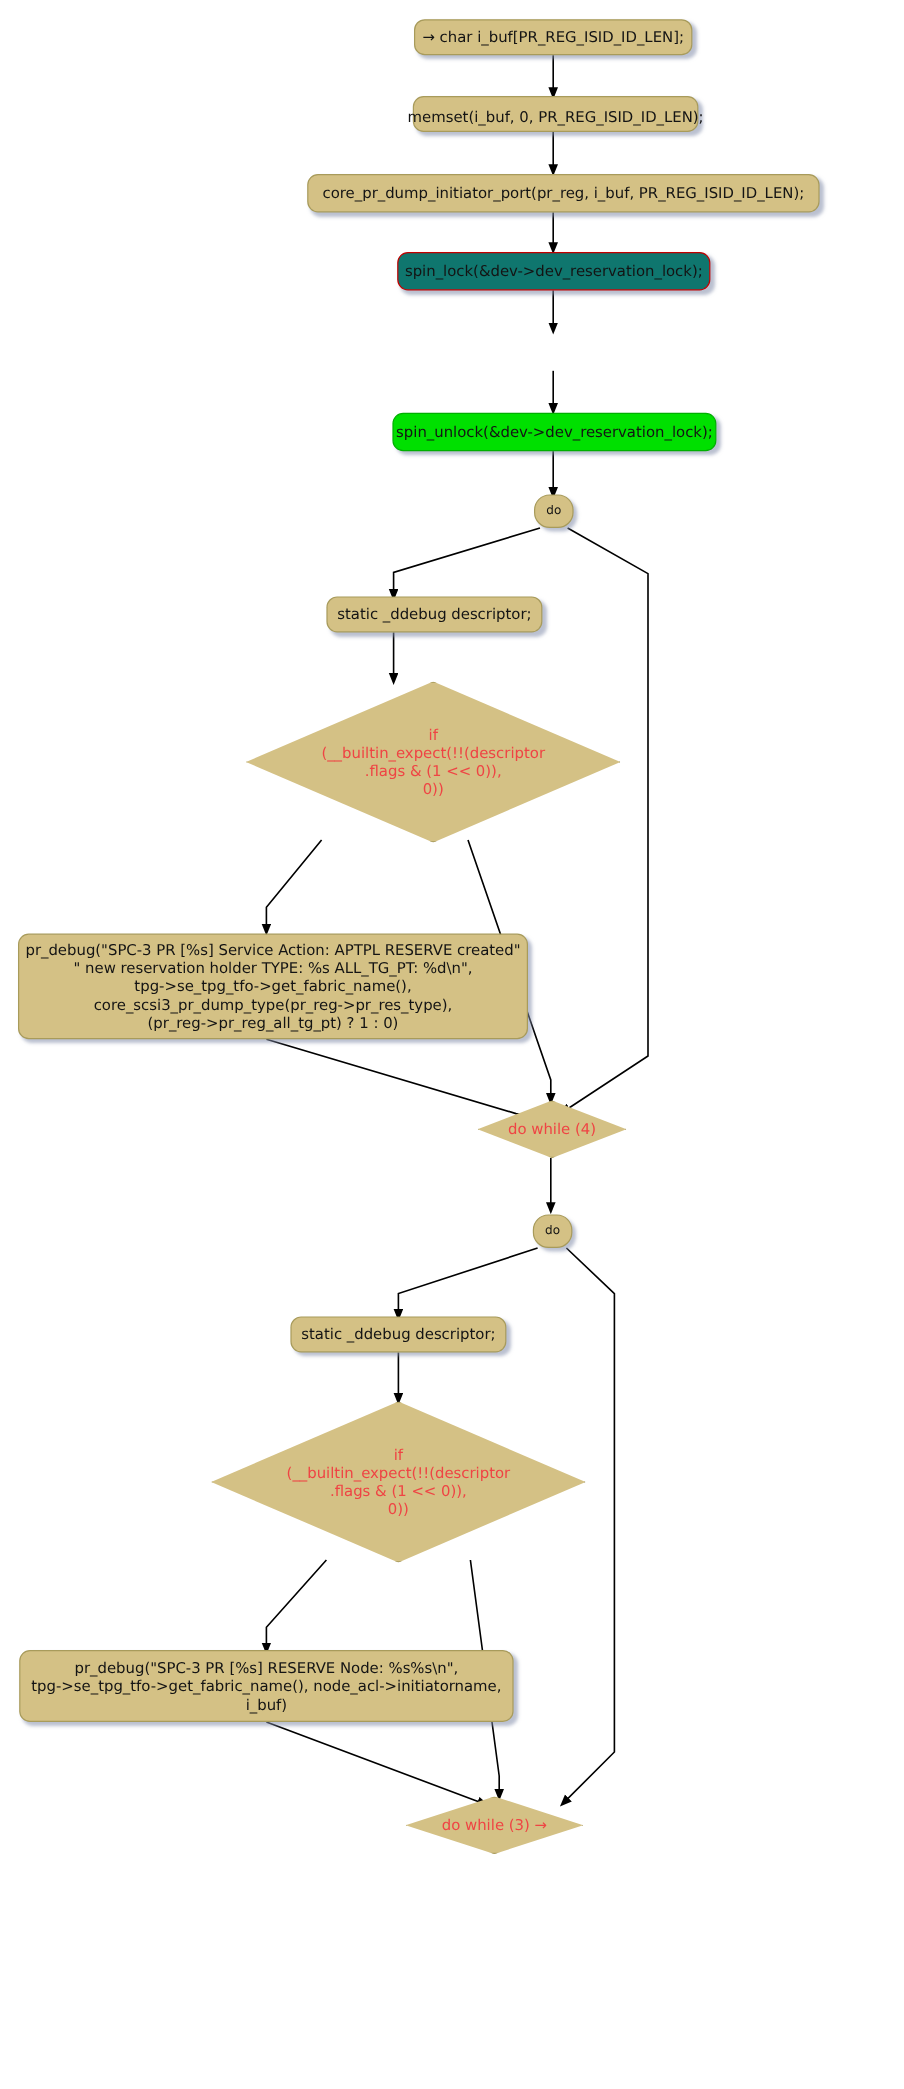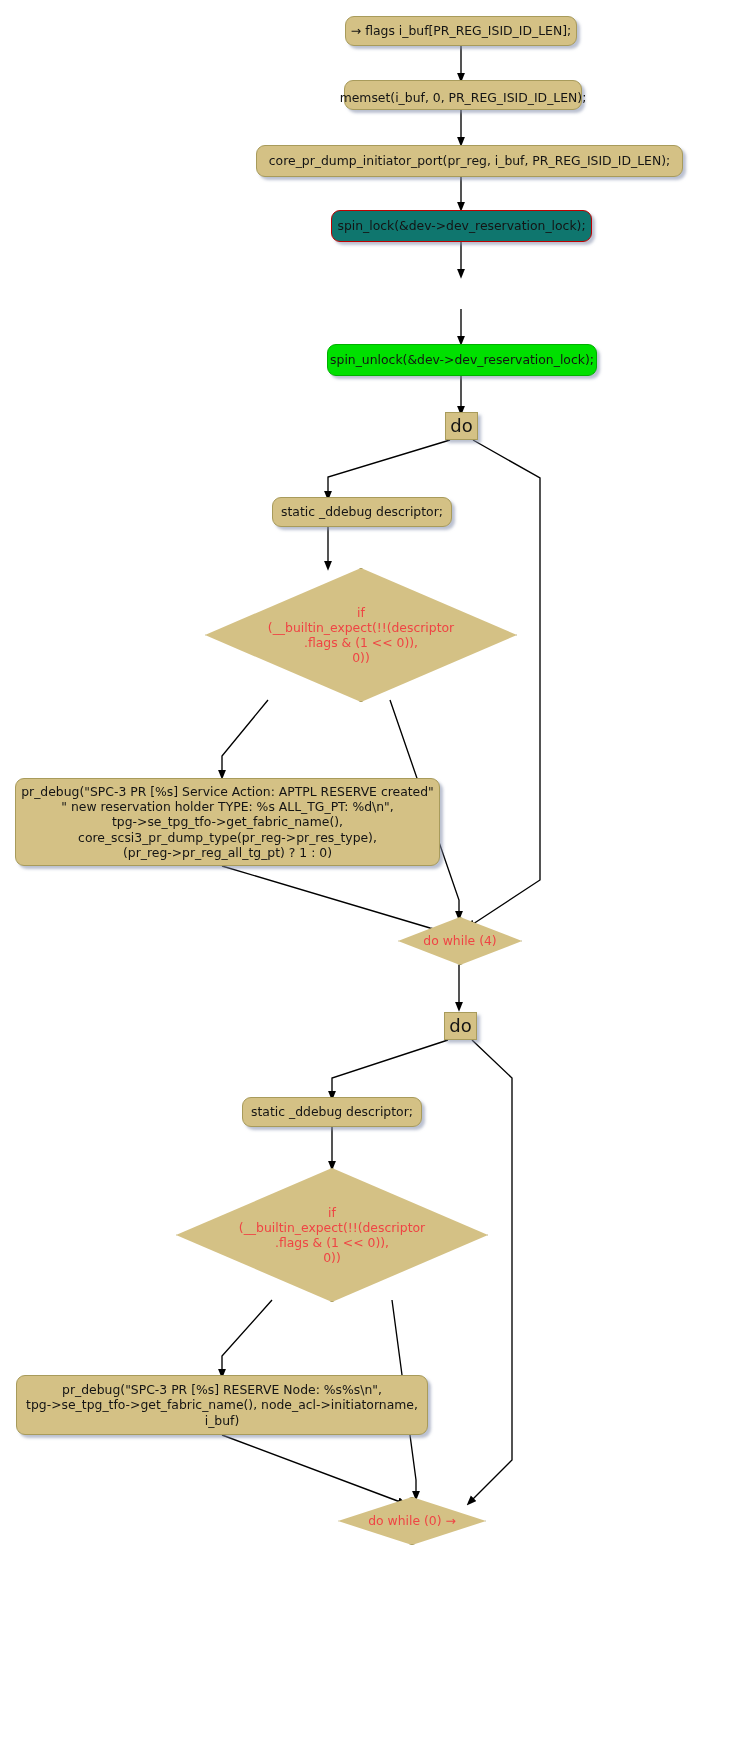--- a/index.html
+++ b/index.html
@@ -21,21 +21,21 @@
     color:#141414;
     font-size:12.4px;
     line-height:15.2px;
     text-align:center;
     display:flex;align-items:center;justify-content:center;
     padding:4px 8px;
     white-space:pre;
   }
   .box.red{background:#0f766e;border-color:#C00000;}
   .box.green{background:#00E000;border-color:#00B000;}
-  .box.tiny{border-radius:0;font-size:18px;}
+  .box.tiny{border-radius:13px;font-size:10px;}
 
   
   .diamond{position:absolute;}
   .diamond .shape{
     position:absolute;inset:0;
     background:#D4C185;
     border:1px solid #A89B5B;
     clip-path:polygon(50% 0%,100% 50%,50% 100%,0% 50%);
     box-shadow:3px 3px 3px rgba(130,140,170,.55);
   }
@@ -93,21 +93,21 @@
 
       <path d="M392,1300 L416,1480 L416,1496"></path>
 
       <path d="M222,1435 L395,1500 L403,1503"></path>
 
       <path d="M472,1040 L512,1078 L512,1460 L470,1502"></path>
     </g>
   </svg>
 
   <div class="node box" style="left:345px;top:16px;width:232px;height:30px;">
-    <span>→ flags i_buf[PR_REG_ISID_ID_LEN];</span>
+    <span>→ char i_buf[PR_REG_ISID_ID_LEN];</span>
   </div>
 
   <div class="node box" style="left:344px;top:80px;width:238px;height:30px;align-items:flex-end;">
     <span>memset(i_buf, 0, PR_REG_ISID_ID_LEN);</span>
   </div>
 
   <div class="node box" style="left:256px;top:145px;width:427px;height:32px;">
     <span>core_pr_dump_initiator_port(pr_reg, i_buf, PR_REG_ISID_ID_LEN);</span>
   </div>
 
@@ -170,16 +170,16 @@
 
   <div class="node box" style="left:16px;top:1375px;width:412px;height:60px;">
     <span>pr_debug("SPC-3 PR [%s] RESERVE Node: %s%s\n",
 tpg-&gt;se_tpg_tfo-&gt;get_fabric_name(), node_acl-&gt;initiatorname,
 i_buf)</span>
   </div>
 
   <div class="diamond" style="left:338px;top:1497px;width:148px;height:48px;">
     <div class="shadow"></div>
     <div class="shape"></div>
-    <div class="dtext">do while (0) →</div>
+    <div class="dtext">do while (3) →</div>
   </div>
 
 </div>
 
 </body></html>

